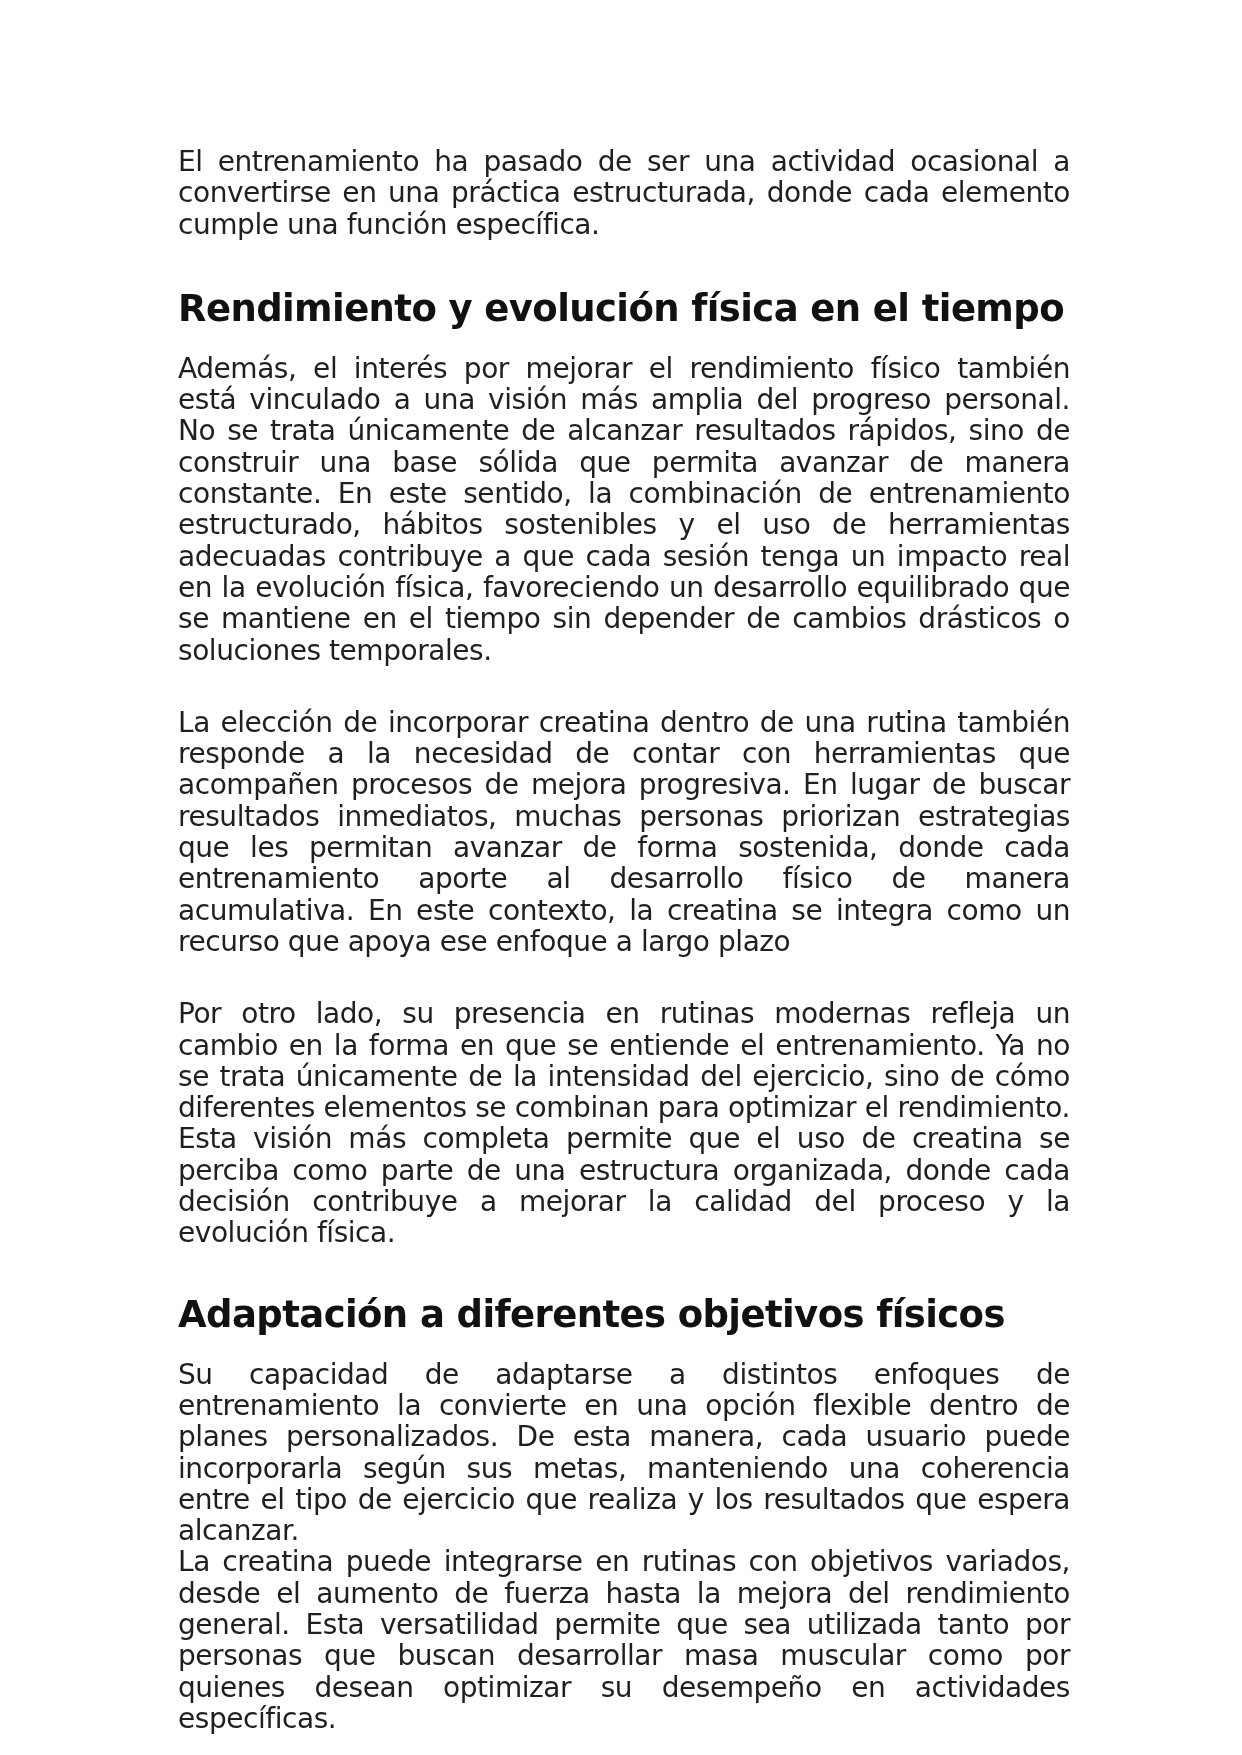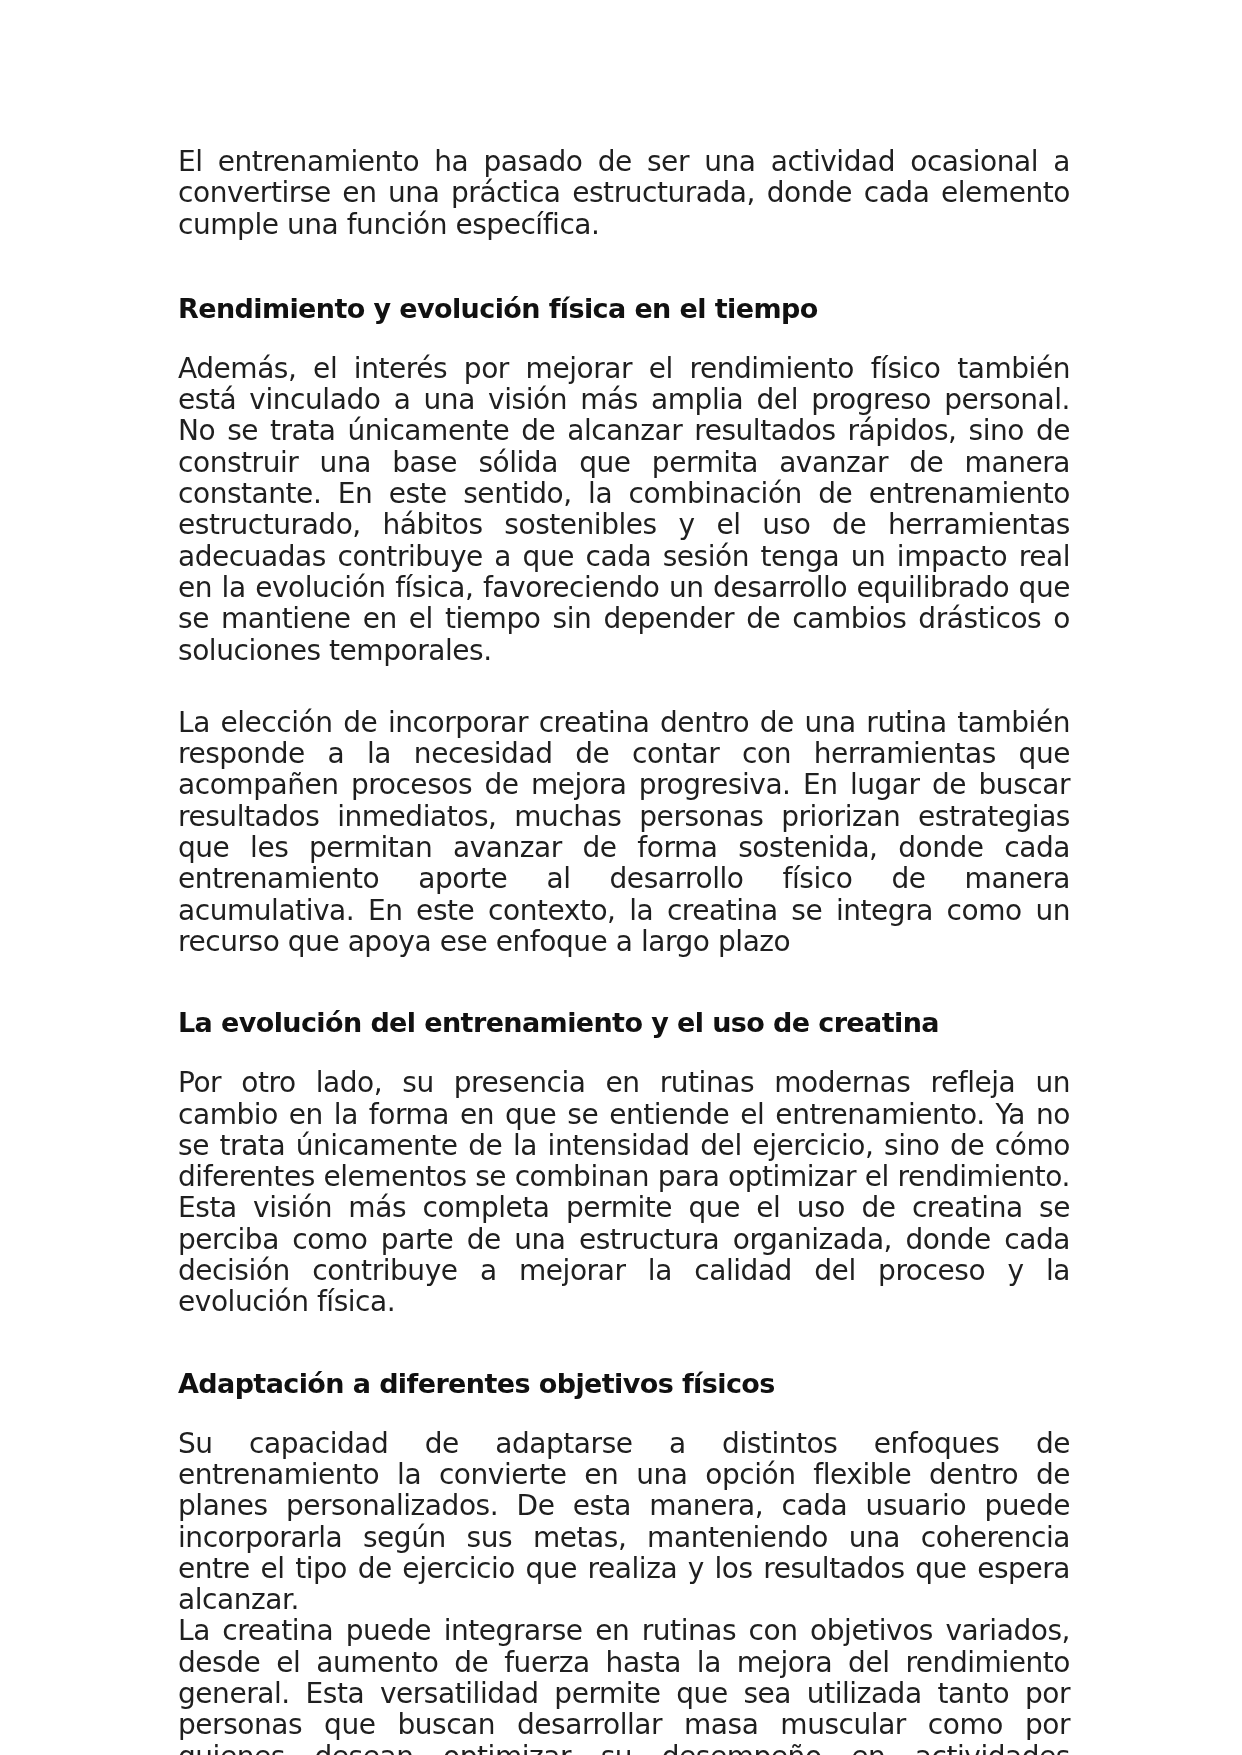--- a/index.html
+++ b/index.html
@@ -25,21 +25,21 @@
       margin: 0;
       font-size: 28px;
       line-height: 31.3px;
       text-align: justify;
       letter-spacing: -0.45px;
       word-spacing: 0px;
       color: #1f1f1f;
     }
     h2.section-heading {
       margin: 0;
-      font-size: 27px;
+      font-size: 37px;
       line-height: 49px;
       font-weight: bold;
       color: #111111;
       letter-spacing: -0.6px;
       text-align: justify;
     }
     .p0 { margin-bottom: 44px !important; }
     .h-after { margin-bottom: 20px !important; }
     .p-after { margin-bottom: 41px !important; }
     .p-gap { margin-bottom: 24px !important; }
@@ -53,21 +53,20 @@
   <section>
     <h2 class="section-heading h-after">Rendimiento y evolución física en el tiempo</h2>
     <p class="body-text p-after">Además, el interés por mejorar el rendimiento físico también está vinculado a una visión más amplia del progreso personal. No se trata únicamente de alcanzar resultados rápidos, sino de construir una base sólida que permita avanzar de manera constante. En este sentido, la combinación de entrenamiento estructurado, hábitos sostenibles y el uso de herramientas adecuadas contribuye a que cada sesión tenga un impacto real en la evolución física, favoreciendo un desarrollo equilibrado que se mantiene en el tiempo sin depender de cambios drásticos o soluciones temporales.</p>
   </section>
 
   <section>
     <p class="body-text p-after">La elección de incorporar creatina dentro de una rutina también responde a la necesidad de contar con herramientas que acompañen procesos de mejora progresiva. En lugar de buscar resultados inmediatos, muchas personas priorizan estrategias que les permitan avanzar de forma sostenida, donde cada entrenamiento aporte al desarrollo físico de manera acumulativa. En este contexto, la creatina se integra como un recurso que apoya ese enfoque a largo plazo</p>
   </section>
 
   <section>
-    <h2 class="section-heading h-after">La evolución del entrenamiento y el uso de creatina</h2>
     <p class="body-text p-after">Por otro lado, su presencia en rutinas modernas refleja un cambio en la forma en que se entiende el entrenamiento. Ya no se trata únicamente de la intensidad del ejercicio, sino de cómo diferentes elementos se combinan para optimizar el rendimiento. Esta visión más completa permite que el uso de creatina se perciba como parte de una estructura organizada, donde cada decisión contribuye a mejorar la calidad del proceso y la evolución física.</p>
   </section>
 
   <section>
     <h2 class="section-heading h-after">Adaptación a diferentes objetivos físicos</h2>
     <p class="body-text">Su capacidad de adaptarse a distintos enfoques de entrenamiento la convierte en una opción flexible dentro de planes personalizados. De esta manera, cada usuario puede incorporarla según sus metas, manteniendo una coherencia entre el tipo de ejercicio que realiza y los resultados que espera alcanzar.</p>
     <p class="body-text p-gap">La creatina puede integrarse en rutinas con objetivos variados, desde el aumento de fuerza hasta la mejora del rendimiento general. Esta versatilidad permite que sea utilizada tanto por personas que buscan desarrollar masa muscular como por quienes desean optimizar su desempeño en actividades específicas.</p>
   </section>
 </div>
 

